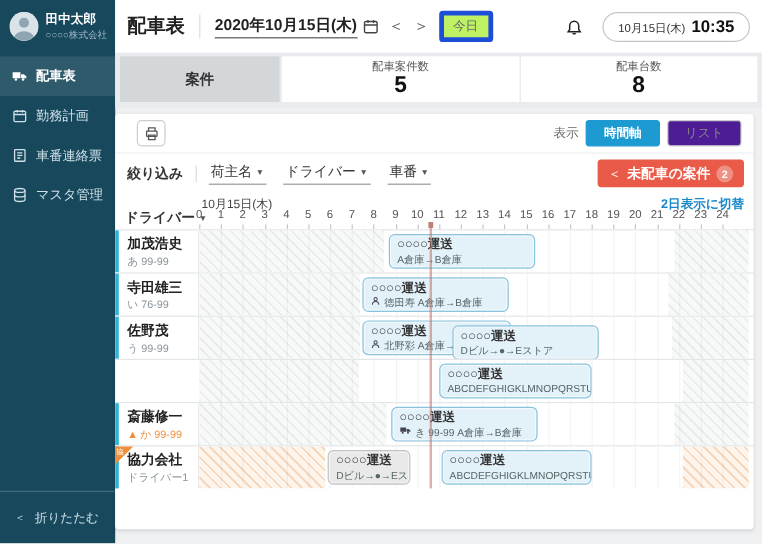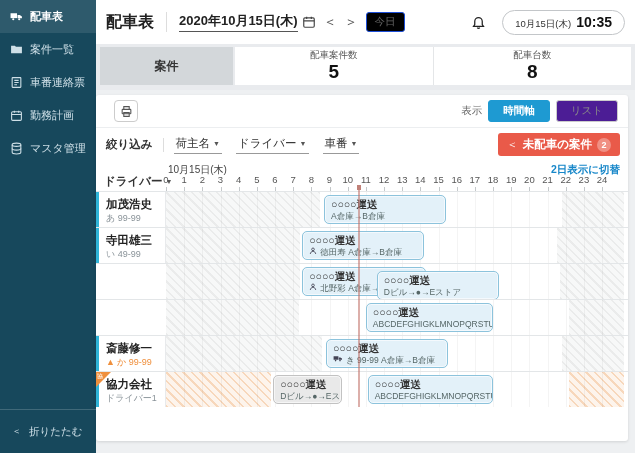--- a/index.html
+++ b/index.html
@@ -24,21 +24,21 @@
   .nav-item svg{width:13px;height:13px;flex:none;}
   .collapse{position:absolute;bottom:0;left:0;right:0;height:44px;border-top:1px solid rgba(255,255,255,.18);display:flex;align-items:center;gap:8px;padding-left:12px;color:#cfe0e8;font-size:10.5px;cursor:pointer;}
 
   
   .header{position:absolute;left:96px;top:0;right:0;height:44px;background:#fff;display:flex;align-items:center;padding:0 10px;}
   .hd-title{font-size:16px;font-weight:bold;color:#222;}
   .hd-div{width:1px;height:20px;background:#ddd;margin:0 12px;}
   .hd-date{font-size:13px;font-weight:bold;color:#222;border-bottom:1px solid #555;padding-bottom:1px;cursor:pointer;}
   .icon-btn{background:none;border:none;cursor:pointer;display:flex;align-items:center;padding:0 4px;color:#444;}
   .chev{font-size:13px;color:#555;padding:0 4px;background:none;border:none;cursor:pointer;}
-  .today-btn{font-size:10.5px;color:#666;background:#000000;border:1px solid #1d4ed8;border-radius:3px;padding:2px 8px;cursor:pointer;}
+  .today-btn{font-size:10.5px;color:#666;background:#bef264;border:4px solid #1d4ed8;border-radius:3px;padding:2px 8px;cursor:pointer;}
   .hd-right{margin-left:auto;display:flex;align-items:center;gap:12px;}
   .clock-pill{display:flex;align-items:baseline;gap:5px;border:1px solid #c3c6c9;border-radius:15px;padding:3px 12px;}
   .clock-date{font-size:9.5px;color:#333;}
   .clock-time{font-size:14px;font-weight:bold;color:#111;}
 
   
   .stats{position:absolute;left:96px;top:44px;right:0;height:46px;background:#e9ebee;display:flex;padding:3px 4px 5px 4px;gap:2px;}
   .stat-tab{width:133px;background:#d3d7da;display:flex;align-items:center;justify-content:center;font-size:12px;font-weight:bold;color:#333;cursor:pointer;}
   .stat-cards{flex:1;background:#fff;display:flex;}
   .stat{flex:1;display:flex;flex-direction:column;align-items:center;justify-content:center;}
@@ -97,57 +97,62 @@
   .now-line::before{content:"";position:absolute;top:0;left:-1px;width:4px;height:5px;background:var(--now-line);}
   .panel-foot{position:absolute;left:0;right:0;bottom:0;height:34px;border-top:1px solid #e3e6e8;display:flex;align-items:center;justify-content:center;}
   .add-partner{font-size:12px;font-weight:bold;color:var(--link-blue);background:none;border:none;cursor:pointer;}
 </style>
 </head>
 <body>
 
 <div id="app">
 
   <div class="sidebar">
+    <div class="user">
+      <span class="avatar">
+        <svg width="24" height="24" viewBox="0 0 24 24">
+            <rect width="24" height="24" fill="#d9e3e8"></rect>
+            <circle cx="12" cy="9" r="4.2" fill="#8fa6b2"></circle>
+            <path d="M3 24c0-5 4-8 9-8s9 3 9 8z" fill="#8fa6b2"></path>
+          </svg>
+      </span>
+      <span>
+        <div class="user-name">田中太郎</div>
+        <div class="user-company">○○○○株式会社</div>
+      </span>
+    </div>
     <nav id="sidebar-nav">
         <div class="nav-item active">
           <span style="width: 13px; height: 13px; display: flex;">
             <svg viewBox="0 0 24 24" fill="currentColor">
               <path d="M1 6h12v9H1z"></path>
               <path d="M14 9h4l4 3v3h-8z"></path>
               <circle cx="6" cy="17" r="2"></circle>
               <circle cx="17" cy="17" r="2"></circle>
             </svg>
           </span>
           <span>配車表</span>
         </div>
         <div class="nav-item">
           <span style="width: 13px; height: 13px; display: flex;">
-            <svg viewBox="0 0 24 24" fill="currentColor">
-              <path d="M2 5h7l2 2h11v12H2z"></path>
+            <svg viewBox="0 0 24 24" fill="none" stroke="currentColor" stroke-width="2">
+              <rect x="3" y="5" width="18" height="16" rx="2"></rect>
+              <path d="M3 10h18M8 3v4M16 3v4"></path>
             </svg>
           </span>
-          <span>案件一覧</span>
+          <span>勤務計画</span>
         </div>
         <div class="nav-item">
           <span style="width: 13px; height: 13px; display: flex;">
             <svg viewBox="0 0 24 24" fill="none" stroke="currentColor" stroke-width="2">
               <rect x="4" y="3" width="16" height="18" rx="1"></rect>
               <path d="M8 8h8M8 12h8M8 16h5"></path>
             </svg>
           </span>
           <span>車番連絡票</span>
-        </div>
-        <div class="nav-item">
-          <span style="width: 13px; height: 13px; display: flex;">
-            <svg viewBox="0 0 24 24" fill="none" stroke="currentColor" stroke-width="2">
-              <rect x="3" y="5" width="18" height="16" rx="2"></rect>
-              <path d="M3 10h18M8 3v4M16 3v4"></path>
-            </svg>
-          </span>
-          <span>勤務計画</span>
         </div>
         <div class="nav-item">
           <span style="width: 13px; height: 13px; display: flex;">
             <svg viewBox="0 0 24 24" fill="none" stroke="currentColor" stroke-width="2">
               <ellipse cx="12" cy="5" rx="8" ry="3"></ellipse>
               <path d="M4 5v14c0 1.7 3.6 3 8 3s8-1.3 8-3V5"></path>
               <path d="M4 12c0 1.7 3.6 3 8 3s8-1.3 8-3"></path>
             </svg>
           </span>
           <span>マスタ管理</span>
@@ -279,21 +284,21 @@
               <div class="card-sub">
                 <span>A倉庫→B倉庫</span>
               </div>
             </div>
           </div>
         </div>
         <div class="row">
           <div class="row-label">
             <span class="accent"></span>
             <div class="drv-name">寺田雄三</div>
-            <div class="drv-plate"><span>い 49-99</span></div>
+            <div class="drv-plate"><span>い 76-99</span></div>
           </div>
           <div class="track">
             <div class="hatch" style="left: 0px; width: 134.458px;"></div>
             <div class="hatch" style="left: 390.655px; right: 0px;"></div>
             <span class="gl" style="left: 18.17px;"></span>
             <span class="gl" style="left: 36.34px;"></span>
             <span class="gl" style="left: 54.51px;"></span>
             <span class="gl" style="left: 72.68px;"></span>
             <span class="gl" style="left: 90.85px;"></span>
             <span class="gl" style="left: 109.02px;"></span>
@@ -321,20 +326,25 @@
                 <span><svg width="8" height="8" viewBox="0 0 24 24" fill="none" stroke="#445" stroke-width="2.5">
                     <circle cx="12" cy="7" r="4"></circle>
                     <path d="M4 21c0-4.4 3.6-8 8-8s8 3.6 8 8"></path>
                   </svg></span>
                 <span>徳田寿  A倉庫→B倉庫</span>
               </div>
             </div>
           </div>
         </div>
         <div class="row">
+          <div class="row-label">
+            <span class="accent"></span>
+            <div class="drv-name">佐野茂</div>
+            <div class="drv-plate"><span>う 99-99</span></div>
+          </div>
           <div class="track">
             <div class="hatch" style="left: 0px; width: 134.458px;"></div>
             <div class="hatch" style="left: 394.289px; right: 0px;"></div>
             <span class="gl" style="left: 18.17px;"></span>
             <span class="gl" style="left: 36.34px;"></span>
             <span class="gl" style="left: 54.51px;"></span>
             <span class="gl" style="left: 72.68px;"></span>
             <span class="gl" style="left: 90.85px;"></span>
             <span class="gl" style="left: 109.02px;"></span>
             <span class="gl" style="left: 127.19px;"></span>

